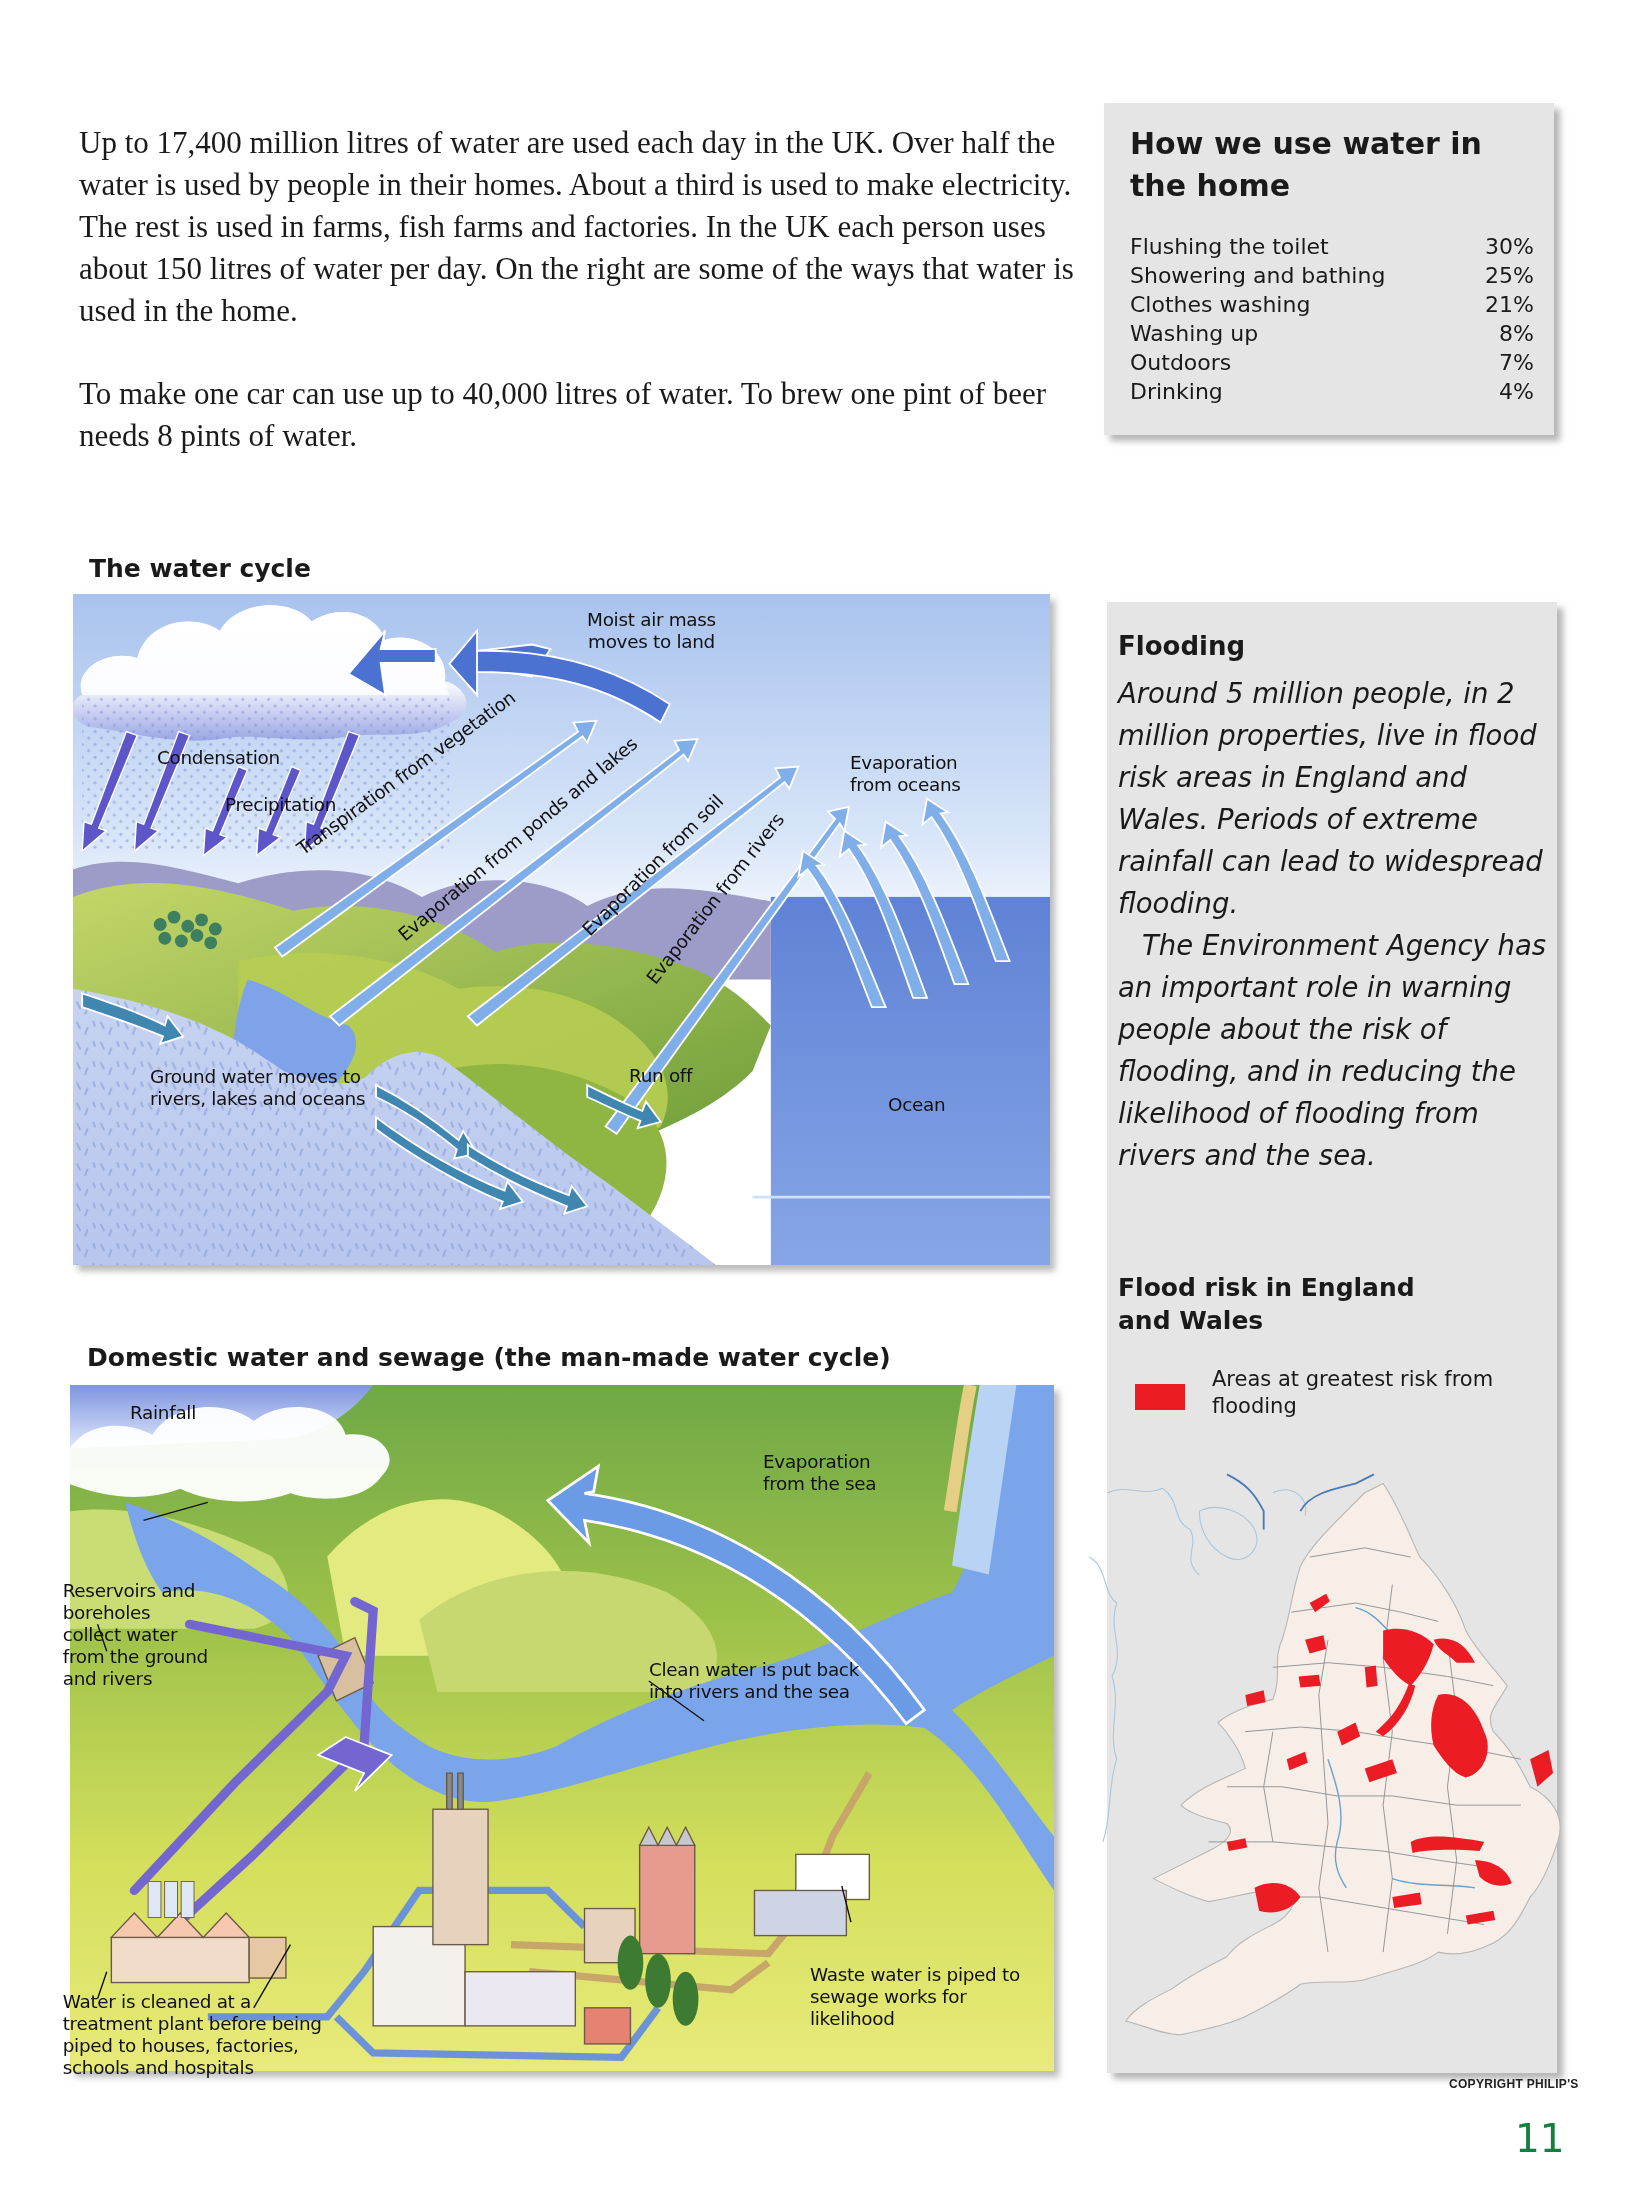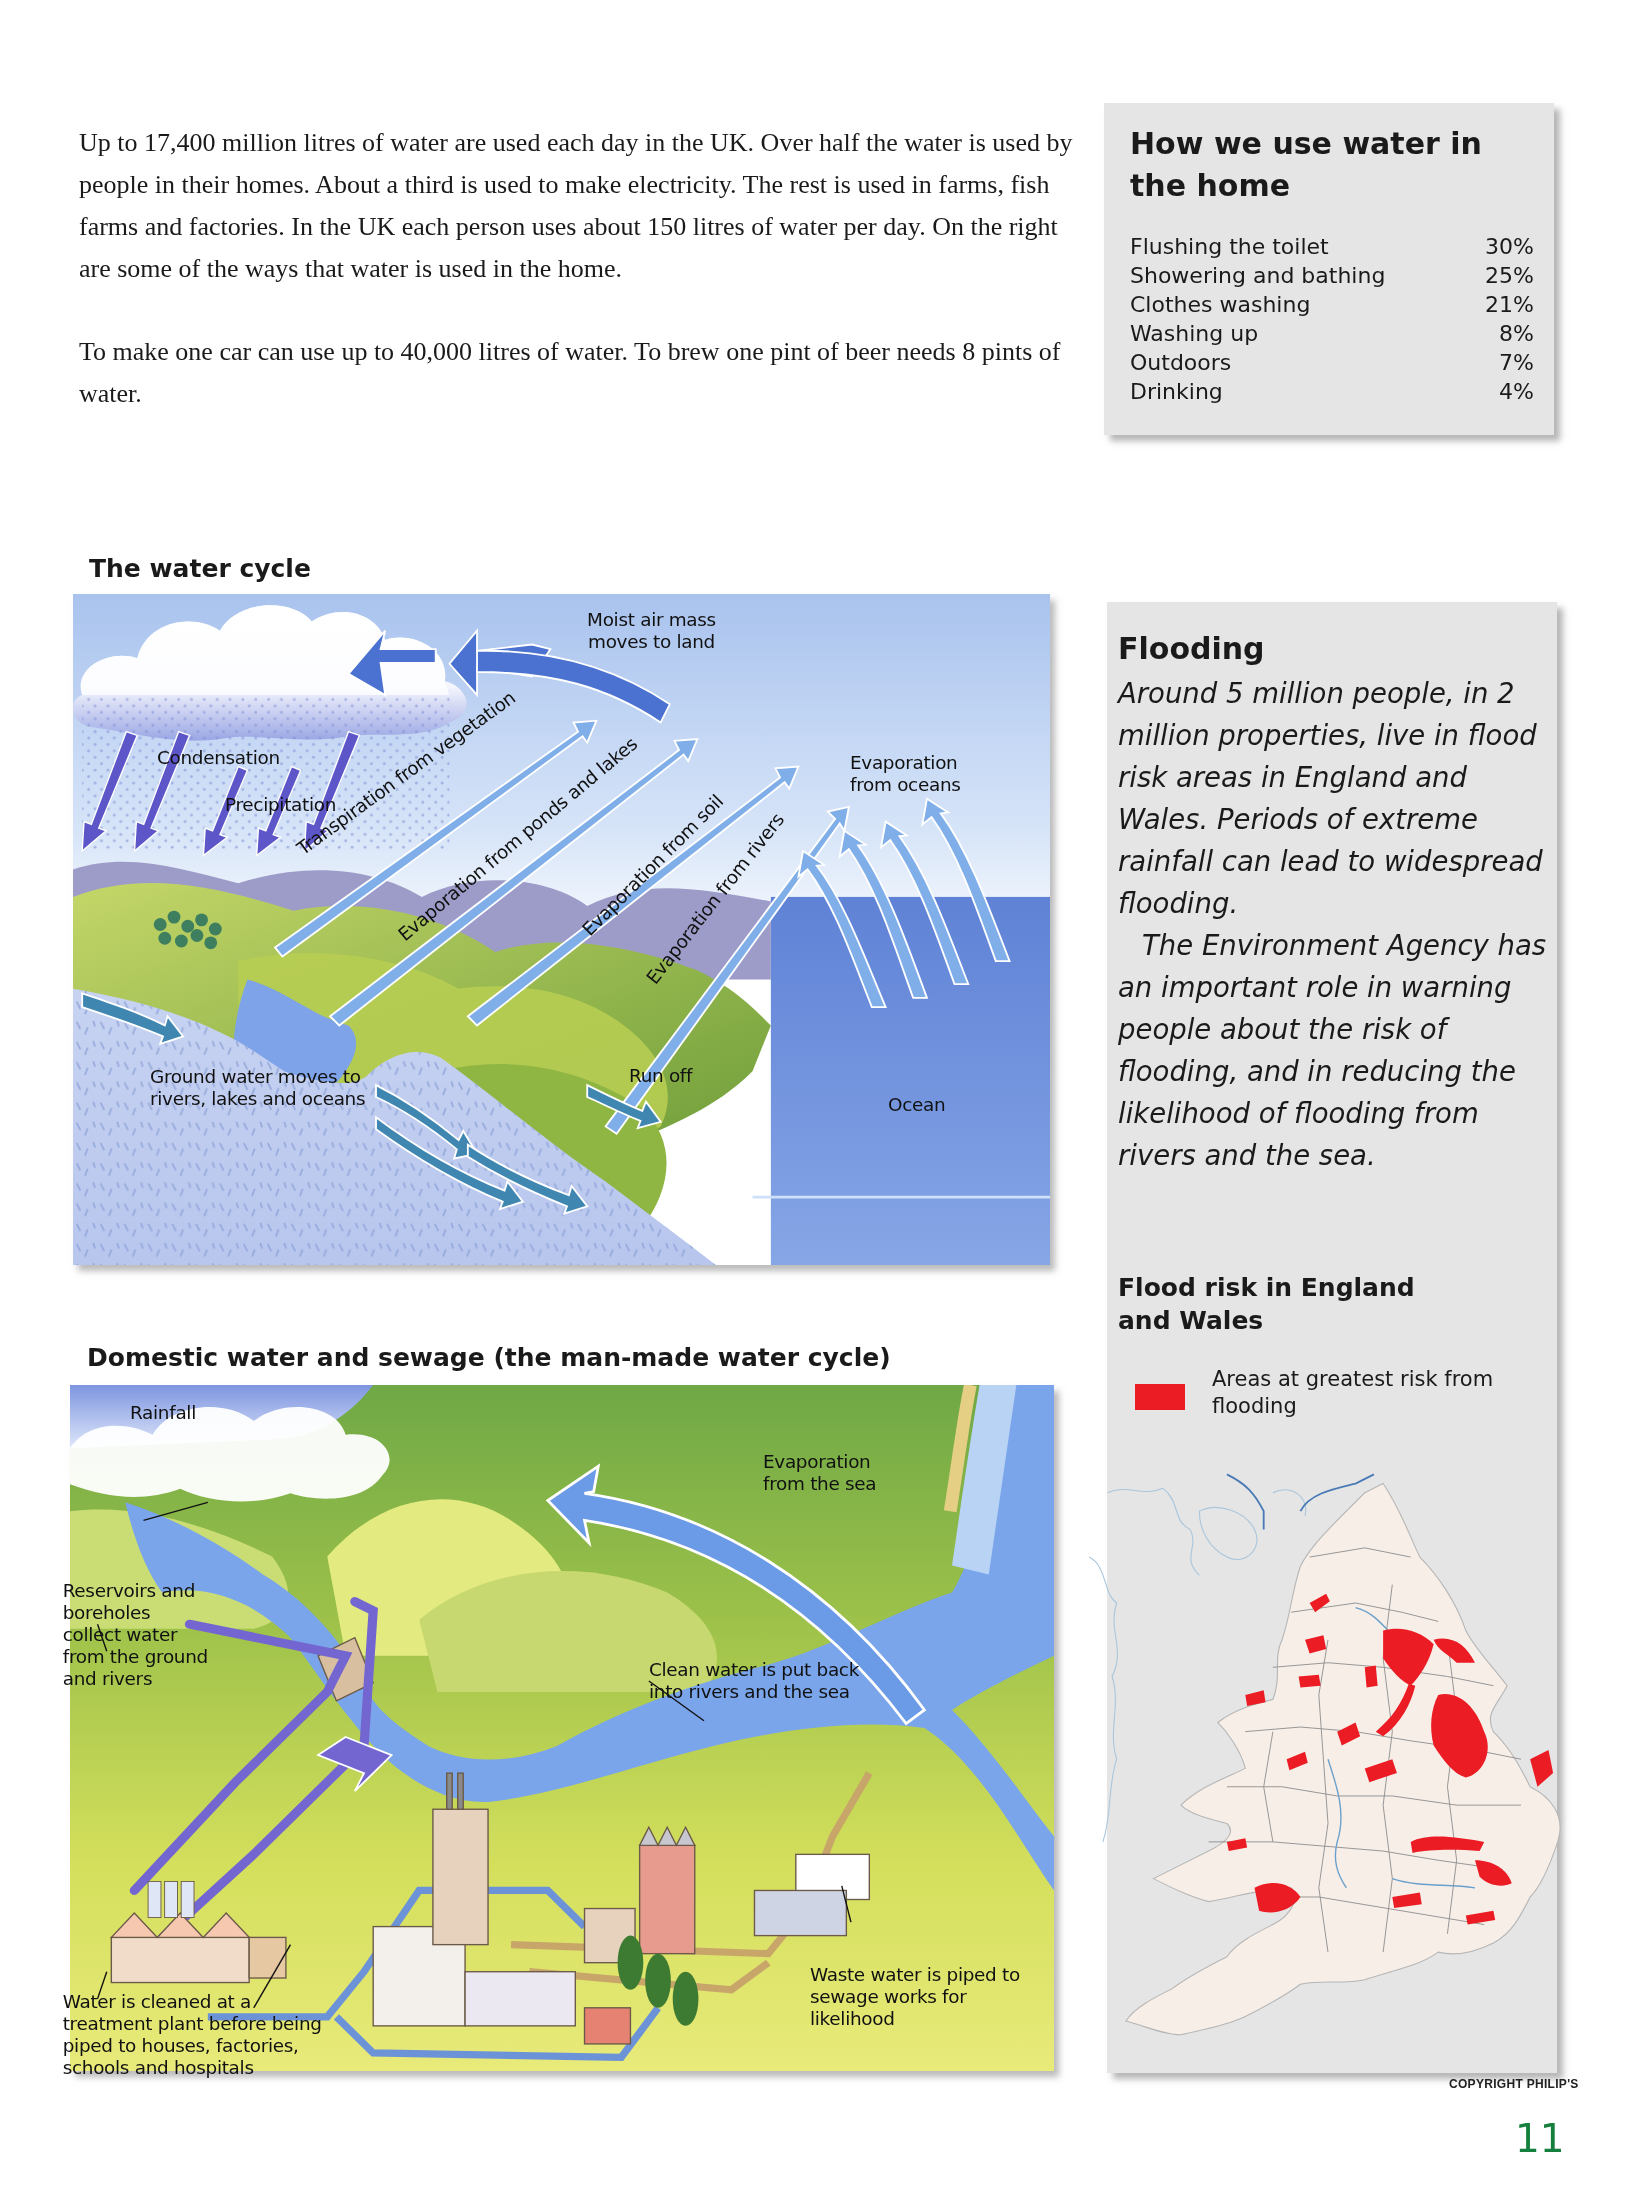--- a/index.html
+++ b/index.html
@@ -2,41 +2,41 @@
 <html style="font-size:14.7px"><head>
 <meta charset="utf-8">
 <style>
   html, body { margin:0; padding:0; background:#ffffff; }
   body { width:1646px; height:2202px; position:relative; overflow:hidden; color:#1a1a1a; }
   .abs { position:absolute; }
   .serif { font-family:"Liberation Serif","DejaVu Serif",serif; }
   .sans { font-family:"DejaVu Sans","Liberation Sans",sans-serif; }
   .lsans { font-family:"Liberation Sans","DejaVu Sans",sans-serif; }
 
-  #intro { left:79px; top:122px; width:1010px; font-size:26px; line-height:42px; }
+  #intro { left:79px; top:122px; width:1010px; font-size:31px; line-height:42px; }
   #intro p { margin:0; }
   #intro p + p { margin-top:41px; }
 
   .panel { background:#e5e5e5; box-shadow: 5.5px 5.5px 6.4px rgba(120,120,120,0.55); }
   #usage-panel { left:1104px; top:103px; width:450px; height:332px; }
   #usage-title { left:26px; top:20px; font-size:30px; font-weight:bold; line-height:42px; width:386px; }
   #usage-list { left:26px; top:129px; width:404px; font-size:22px; line-height:29px; }
   .usage-row { display:flex; justify-content:space-between; }
 
   .section-heading { font-size:25px; font-weight:bold; }
   #wc-heading { left:89px; top:547px;margin-top:7px; }
   #dom-heading { left:87px; top:1343px; }
 
   #wc-figure { left:73px; top:594px; width:977px; height:671px; box-shadow: 4.6px 5.5px 6.4px rgba(120,120,120,0.5); }
   #dom-figure { left:70px; top:1385px; width:984px; height:686px; box-shadow: 4.6px 5.5px 6.4px rgba(120,120,120,0.5); }
   .fig svg { display:block; width:100%; height:100%; }
   .fig-label { position:absolute; font-family:"DejaVu Sans","Liberation Sans",sans-serif; font-size:18.4px; line-height:22px; color:#111; letter-spacing:-0.3px; }
 
   #flood-panel { left:1107px; top:602px; width:450px; height:1471px; }
-  #flood-title { left:11px; top:29px; font-size:30px; font-weight:bold; }
+  #flood-title { left:11px; top:29px; font-size:26px; font-weight:bold; }
   #flood-body { left:11px; top:70px; width:432px; font-size:27.5px; line-height:42px; font-style:italic; }
   #flood-body p { margin:0; }
   #flood-body p.indent { text-indent:24px; }
   #map-title { left:11px; top:669px; font-size:25px; font-weight:bold; line-height:33px; width:331px; }
   #legend-swatch { left:27.5px; top:782px; width:50px; height:26px; background:#ec1c24; }
   #legend-label { left:105px; top:764px; width:294px; font-size:21px; line-height:27px; }
   #map { left:-18.4px; top:854px; width:478px; height:588px; }
 
   #copyright { left:1449px; top:2077px; font-size:12px; font-weight:bold; letter-spacing:0.3px; color:#222; }
   #page-number { left:1515px; top:2116px; font-size:39px; color:#15803d; }

